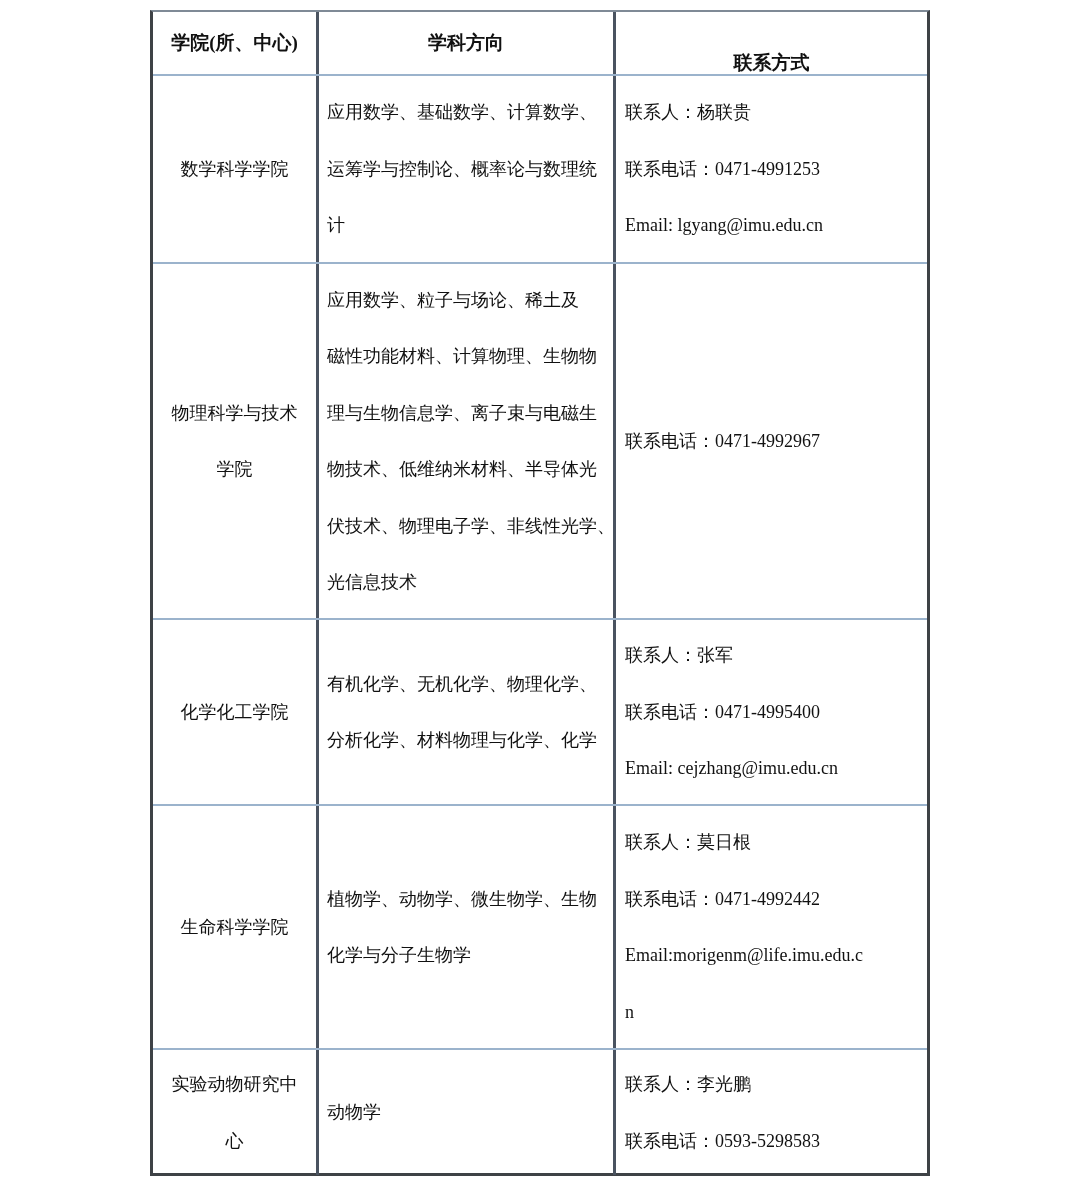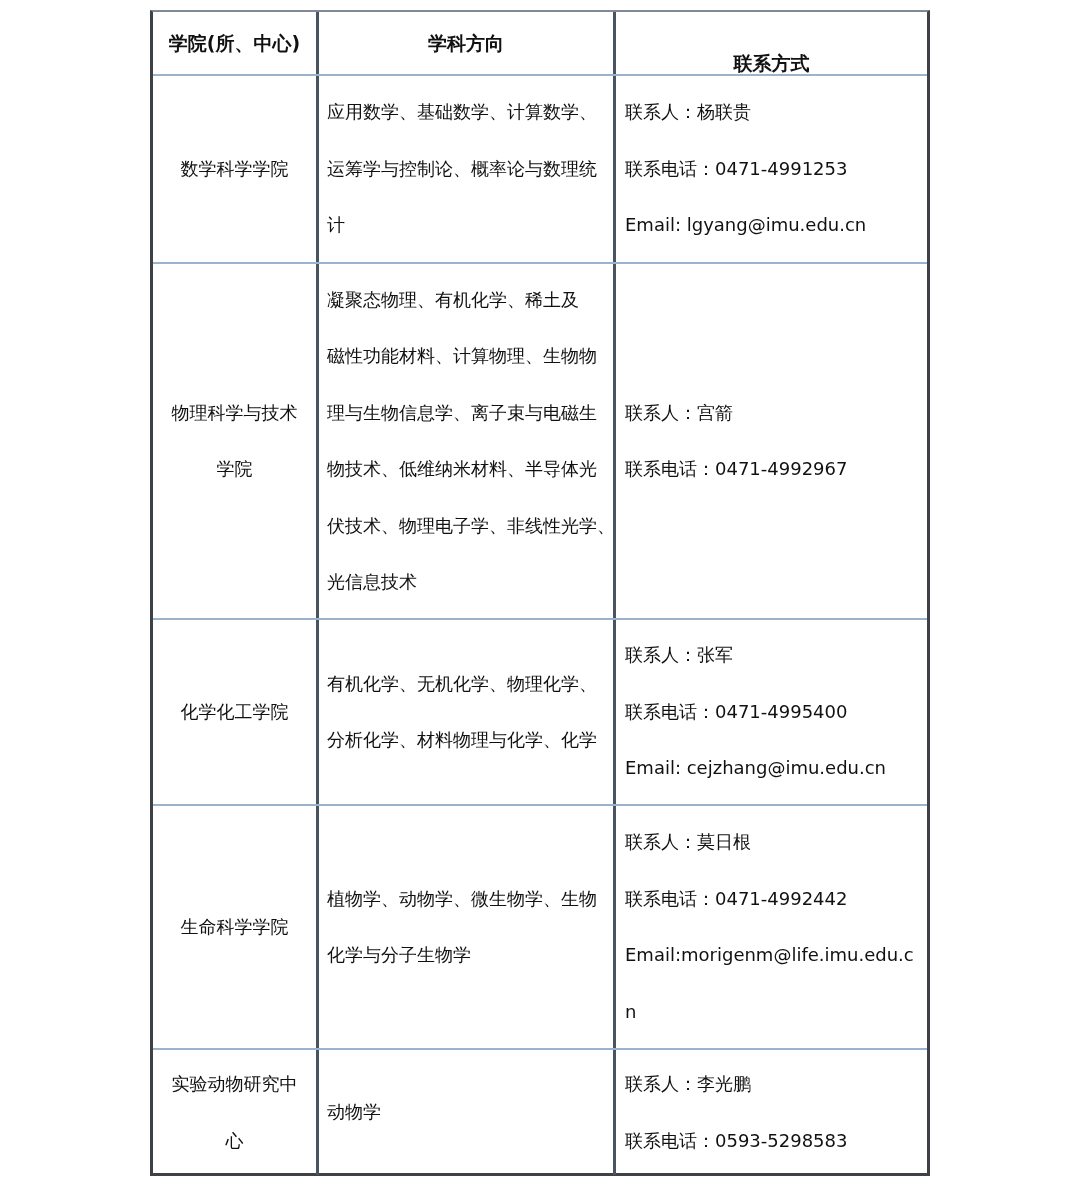--- a/index.html
+++ b/index.html
@@ -4,21 +4,21 @@
 <style>
   html, body { margin: 0; padding: 0; background: #ffffff; }
   body { width: 1080px; height: 1198px; position: relative; overflow: hidden;
          font-family: "DejaVu Sans", "Liberation Sans", sans-serif; color: #111; }
   .tbl { position: absolute; left: 150px; top: 10px; width: 780px; height: 1166px;
          box-sizing: border-box; border-left: 3px solid #3e4246; border-right: 3px solid #3e4246;
          border-bottom: 3px solid #3e4246; border-top: 2px solid #7f8a96; }
   .row { position: absolute; left: 0; width: 774px; border-top: 2px solid #9bb3cc; box-sizing: border-box; }
   .row.first { border-top: none; }
   .cell { position: absolute; top: 0; bottom: 0; box-sizing: border-box; display: flex;
-          flex-direction: column; justify-content: center; }
+          flex-direction: column; justify-content: center; font-family: Liberation Serif, serif; }
   .c1 { left: 0; width: 166px; align-items: center; text-align: center; border-right: 3px solid #4a5360; }
   .c2 { left: 166px; width: 297px; padding-left: 8px; border-right: 3px solid #4a5360; }
   .c3 { left: 463px; width: 311px; padding-left: 9px; }
   .line { font-size: 18px; line-height: 56.5px; white-space: nowrap; }
   .hdr { font-size: 19px; font-weight: bold; line-height: 56px; }
   .c2 .hdr, .c3 .hdr { align-self: center; }
 </style>
 </head>
 <body>
 
@@ -51,29 +51,28 @@
       <span class="line">Email: lgyang@imu.edu.cn</span>
     </div>
   </div>
 
   <div class="row" style="top:250px; height:356px;">
     <div class="cell c1">
       <span class="line">物理科学与技术</span>
       <span class="line">学院</span>
     </div>
     <div class="cell c2">
-      <span class="line">凝聚态物理、有机化学、稀土及</span>
+      <span class="line">应用数学、粒子与场论、稀土及</span>
       <span class="line">磁性功能材料、计算物理、生物物</span>
       <span class="line">理与生物信息学、离子束与电磁生</span>
       <span class="line">物技术、低维纳米材料、半导体光</span>
       <span class="line">伏技术、物理电子学、非线性光学、</span>
       <span class="line">光信息技术</span>
     </div>
     <div class="cell c3">
-      <span class="line">联系人：宫箭</span>
       <span class="line">联系电话：0471-4992967</span>
     </div>
   </div>
 
   <div class="row" style="top:606px; height:186px;">
     <div class="cell c1">
       <span class="line">化学化工学院</span>
     </div>
     <div class="cell c2">
       <span class="line">有机化学、无机化学、物理化学、</span>

